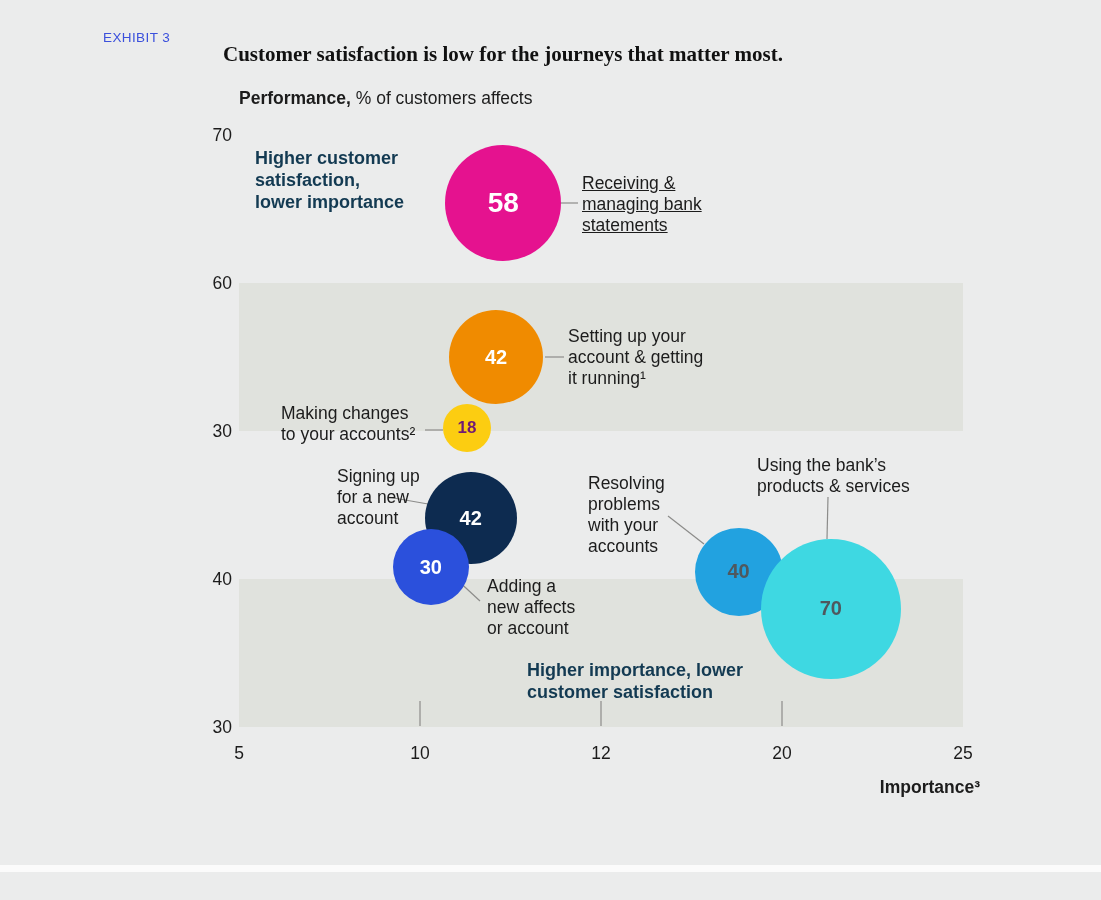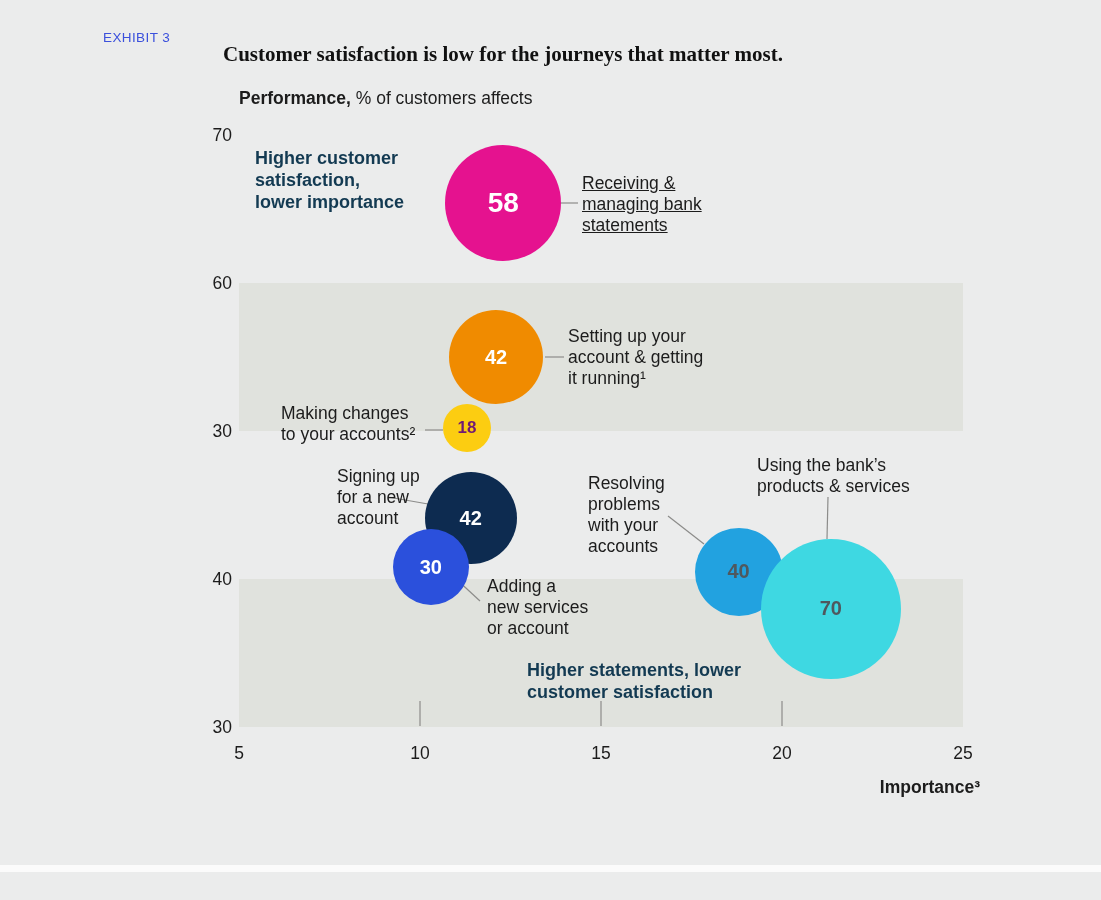--- a/index.html
+++ b/index.html
@@ -70,21 +70,21 @@
   <div id="chart-layer">
       <div class="band" style="left: 239px; top: 283px; width: 724px; height: 148px;"></div>
       <div class="band" style="left: 239px; top: 579px; width: 724px; height: 148px;"></div>
       <div class="ylab" style="left: 152px; top: 124px;">70</div>
       <div class="ylab" style="left: 152px; top: 272px;">60</div>
       <div class="ylab" style="left: 152px; top: 420px;">30</div>
       <div class="ylab" style="left: 152px; top: 568px;">40</div>
       <div class="ylab" style="left: 152px; top: 716px;">30</div>
       <div class="xlab" style="left: 209px; top: 742px;">5</div>
       <div class="xlab" style="left: 390px; top: 742px;">10</div>
-      <div class="xlab" style="left: 571px; top: 742px;">15</div>
+      <div class="xlab" style="left: 571px; top: 742px;">12</div>
       <div class="xlab" style="left: 752px; top: 742px;">20</div>
       <div class="xlab" style="left: 933px; top: 742px;">25</div>
       <svg width="1101" height="900" id="line-layer">
         <line x1="420" y1="701" x2="420" y2="726" stroke="#8c8c8a" stroke-width="1.2"></line>
         <line x1="601" y1="701" x2="601" y2="726" stroke="#8c8c8a" stroke-width="1.2"></line>
         <line x1="782" y1="701" x2="782" y2="726" stroke="#8c8c8a" stroke-width="1.2"></line>
         <line x1="561" y1="203" x2="578" y2="203" stroke="#8c8c8a" stroke-width="1.2"></line>
         <line x1="545" y1="357" x2="564" y2="357" stroke="#8c8c8a" stroke-width="1.2"></line>
         <line x1="425" y1="430" x2="443" y2="430" stroke="#8c8c8a" stroke-width="1.2"></line>
         <line x1="388" y1="497" x2="428" y2="504" stroke="#8c8c8a" stroke-width="1.2"></line>
@@ -112,37 +112,37 @@
       <div class="bubble" style="left: 424.68px; top: 472.32px; width: 92px; height: 92px; background: rgb(13, 43, 80); color: rgb(255, 255, 255); font-size: 20px; z-index: 8;">
         <span>42</span>
       </div>
       <div class="blabel" style="left: 297px; top: 466px; margin-left: 40px;">Signing up
 for a new
 account</div>
       <div class="bubble" style="left: 392.86px; top: 529.16px; width: 76px; height: 76px; background: rgb(43, 80, 220); color: rgb(255, 255, 255); font-size: 20px; z-index: 9;">
         <span>30</span>
       </div>
       <div class="blabel" style="left: 487px; top: 576px;">Adding a
-new services
+new affects
 or account</div>
       <div class="bubble" style="left: 694.56px; top: 527.6px; width: 88px; height: 88px; background: rgb(34, 162, 224); color: rgb(79, 88, 94); font-size: 20px; z-index: 10;">
         <span>40</span>
       </div>
       <div class="blabel" style="left: 588px; top: 473px;">Resolving
 problems
 with your
 accounts</div>
       <div class="bubble" style="left: 760.87px; top: 538.6px; width: 140px; height: 140px; background: rgb(62, 216, 226); color: rgb(79, 88, 94); font-size: 20px; z-index: 11;">
         <span>70</span>
       </div>
       <div class="blabel" style="left: 757px; top: 455px;">Using the bank’s
 products &amp; services</div>
       <div class="annot" style="left: 255px; top: 147px;">Higher customer
 satisfaction,
 lower importance</div>
-      <div class="annot" style="left: 527px; top: 659px;">Higher statements, lower
+      <div class="annot" style="left: 527px; top: 659px;">Higher importance, lower
 customer satisfaction</div>
     </div>
 
   <div class="x-axis-title">Importance³</div>
 
   <div class="bottom-strip"></div>
 </div>
 
 </body></html>

